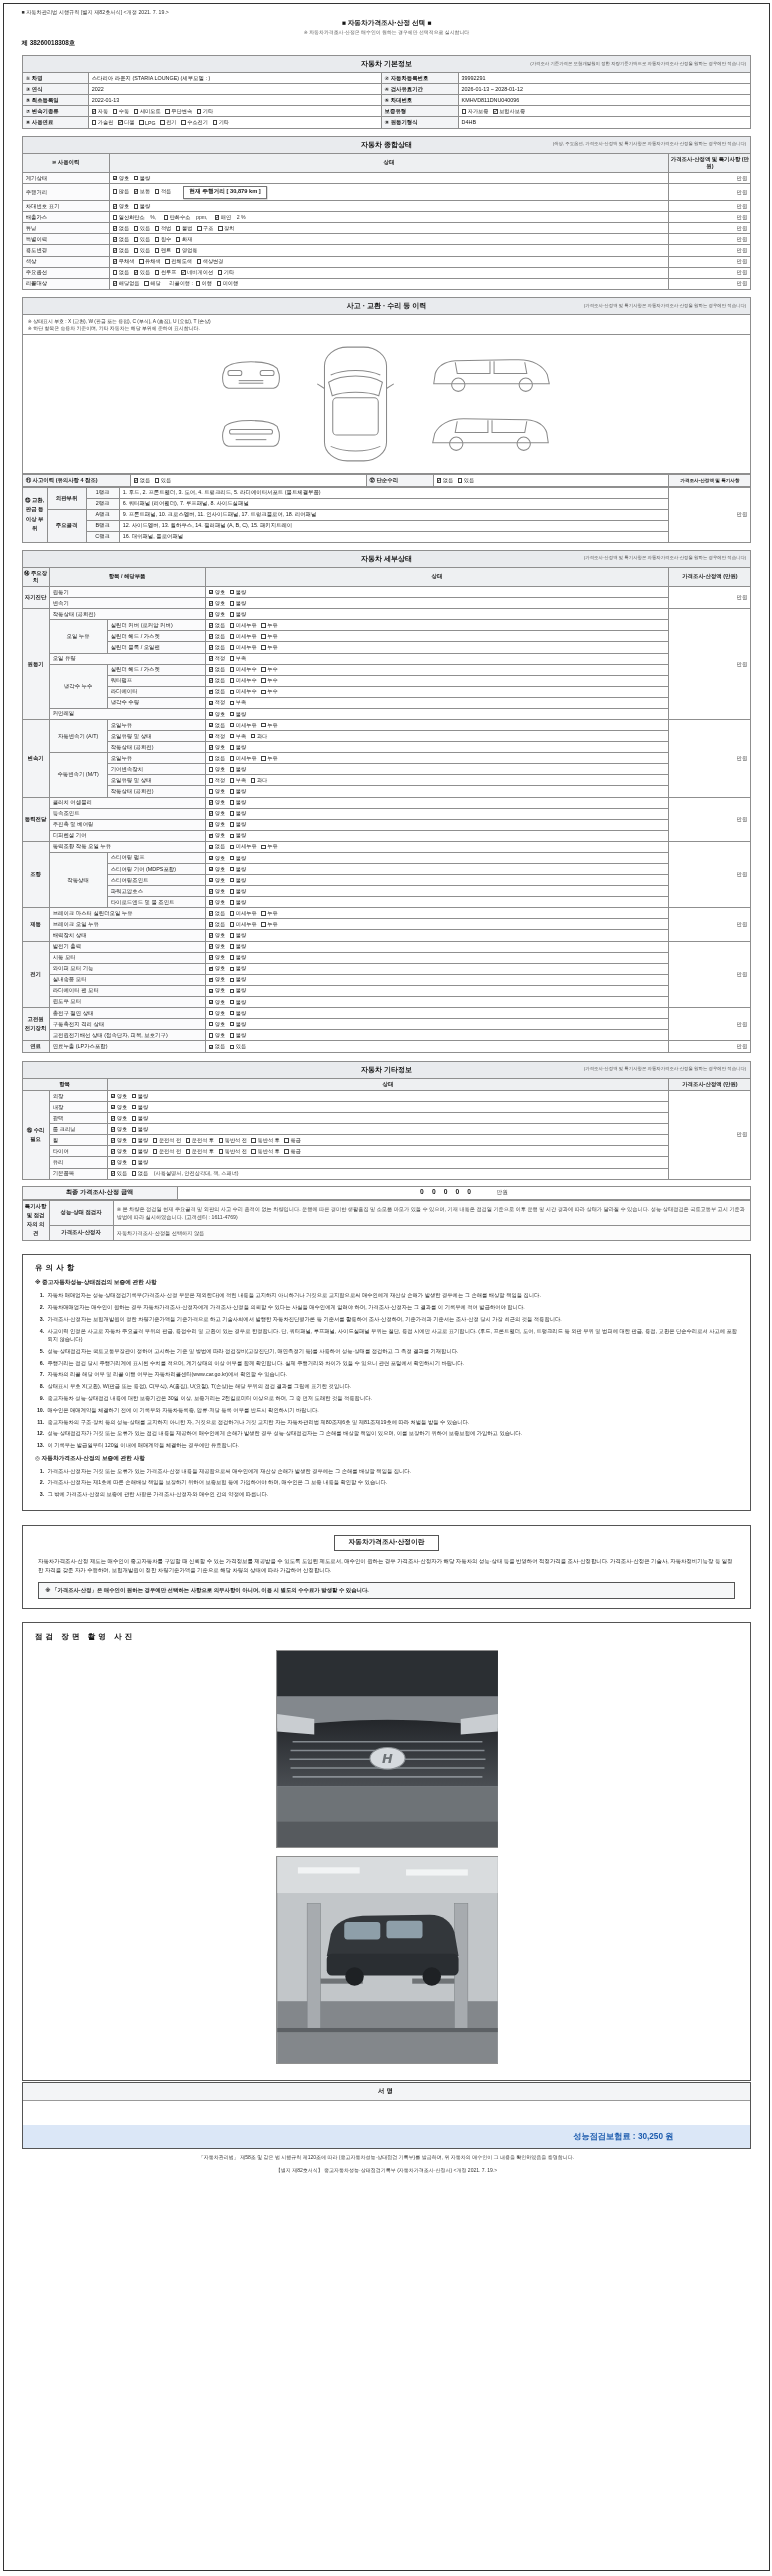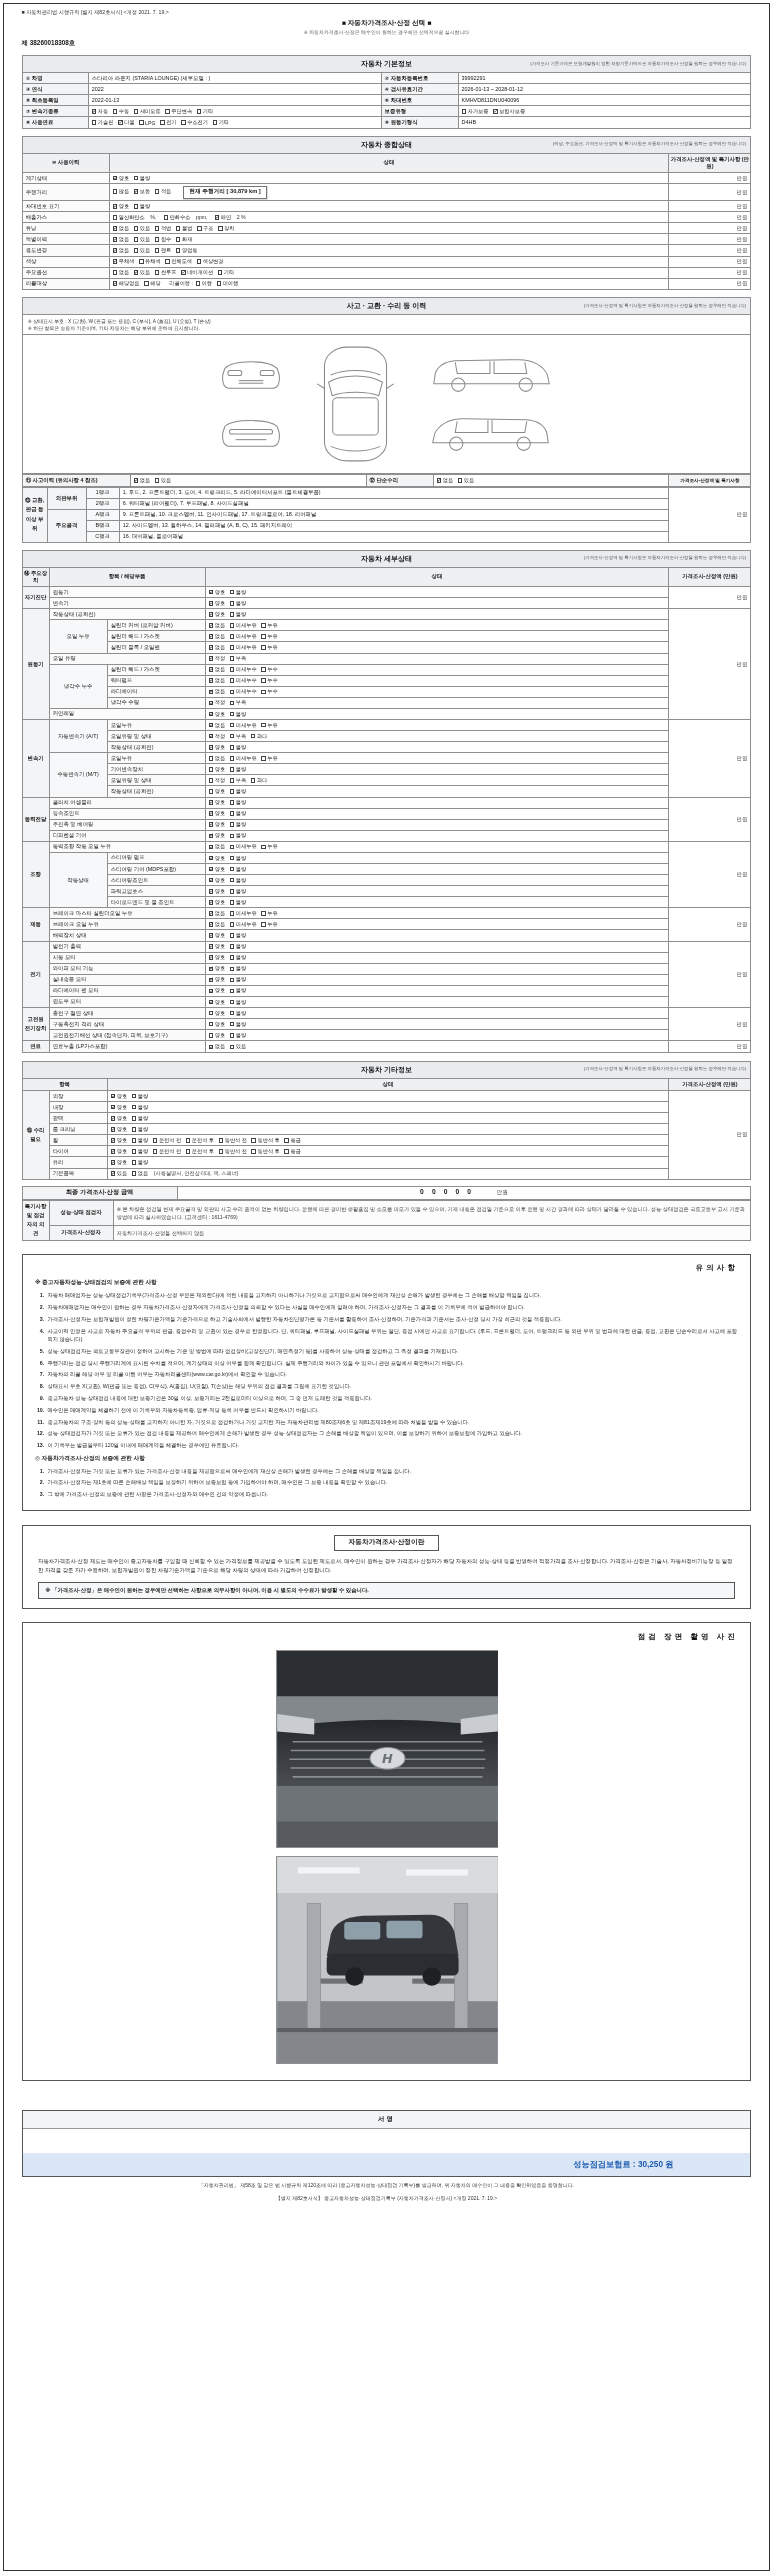--- a/index.html
+++ b/index.html
@@ -46,35 +46,35 @@
   .acc-legend div{margin:0.5px 0;}
   .diagram-wrap{border:0.5px solid #8f8f8f;padding:9.3px 5.2px;display:flex;align-items:center;
                 justify-content:center;gap:25px;background:#fff;}
   .dcol{display:flex;flex-direction:column;gap:13.4px;align-items:center;}
   svg.diag{stroke:#8a8a8a;fill:none;stroke-width:2;}
 
   .final-price{text-align:center;font-weight:bold;font-size:6.7px;letter-spacing:3.1px;}
   .final-price .unit{letter-spacing:0;margin-left:17.5px;font-weight:normal;font-size:5.7px;color:#444;}
 
   .big-frame{border:0.8px solid #555;margin-top:13.4px;padding:8.2px 12.4px;background:#fff;}
-  .frame-title{text-align:right;font-weight:bold;font-size:7.5px;letter-spacing:3.1px;margin-bottom:6.2px;}
+  .frame-title{text-align:left;font-weight:bold;font-size:7.5px;letter-spacing:3.1px;margin-bottom:6.2px;}
   .notice-sec-title{font-weight:bold;font-size:5.7px;margin:5.2px 0 4.1px;}
   .nitem{display:flex;gap:3.1px;margin-bottom:3.6px;font-size:5.3px;line-height:1.55;color:#262626;}
   .nnum{flex:0 0 9.3px;text-align:right;font-weight:bold;}
   .ntext{flex:1;}
 
   .pricing-title-box{width:fit-content;margin:1px auto 6.2px;border:0.5px solid #555;
                      padding:2.6px 13.4px;font-weight:bold;font-size:6.7px;}
   .pricing-body{font-size:5.4px;line-height:1.6;color:#262626;margin:0 3.1px;}
   .pricing-note{border:0.5px solid #555;margin:7.2px 3.1px 1px;padding:4.1px 6.2px;font-size:5.4px;
                 font-weight:bold;background:#f6f7f8;}
 
   .photo{width:222px;margin:8.2px auto;border:0.5px solid #8f8f8f;font-size:0;background:#888;}
 
-  .sign-frame{border:0.8px solid #555;margin-top:29px;background:#fff;}
+  .sign-frame{border:0.8px solid #555;margin-top:1px;background:#fff;}
   .sign-head{text-align:center;font-weight:bold;font-size:6.4px;padding:3.6px;background:#f3f4f6;
              border-bottom:0.5px solid #999;letter-spacing:2.1px;}
   .sign-space{height:24px;}
   .fee-band{background:#dbe7f7;color:#1d5cae;font-weight:bold;font-size:8.2px;
             padding:6.2px 77px 6.2px 0;text-align:right;}
   .footer-note{text-align:center;font-size:5px;color:#333;margin-top:5.2px;line-height:1.5;}
 </style>
 </head>
 <body>
 

